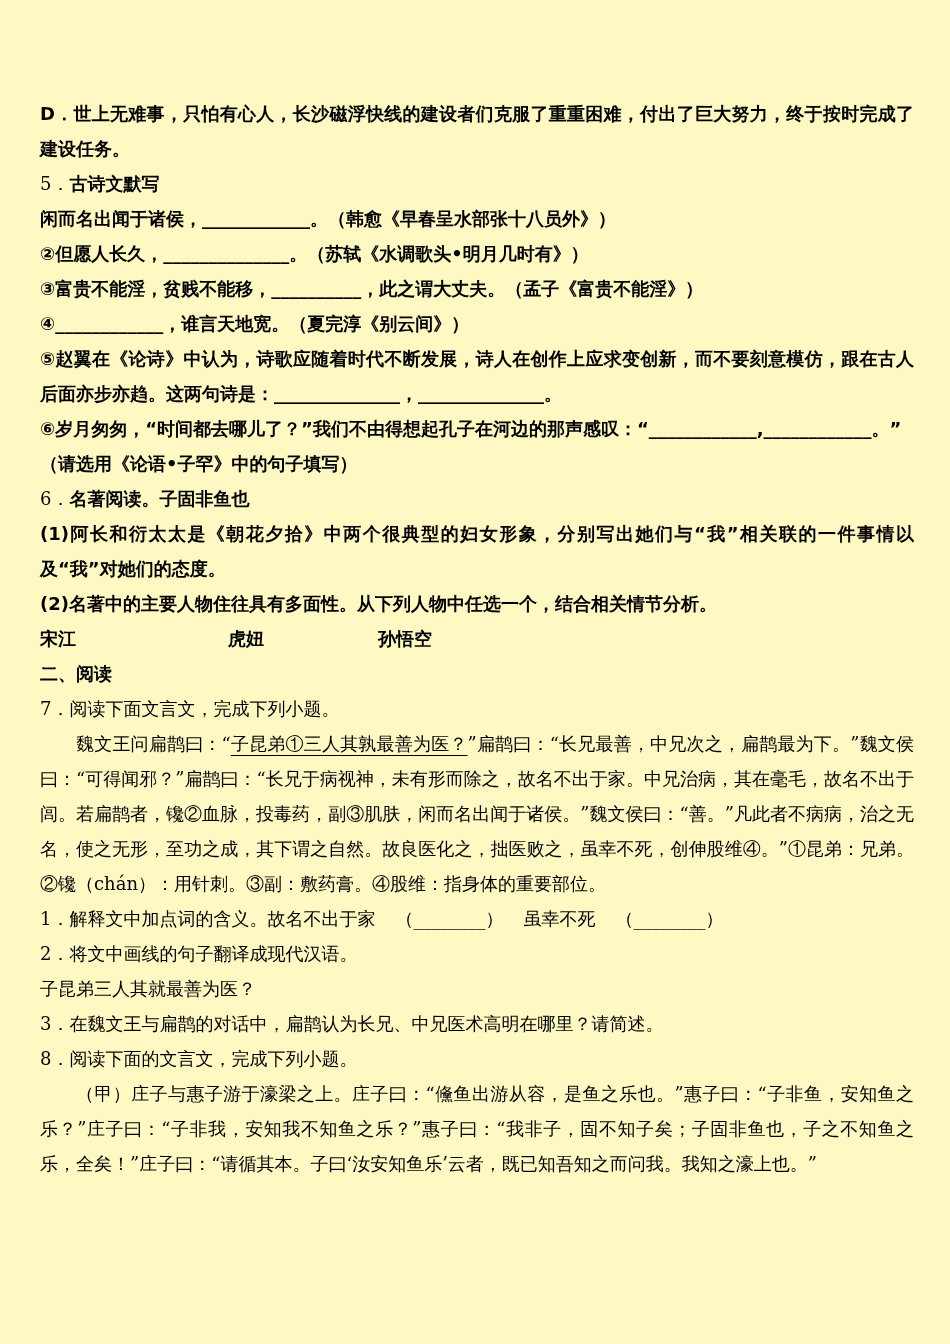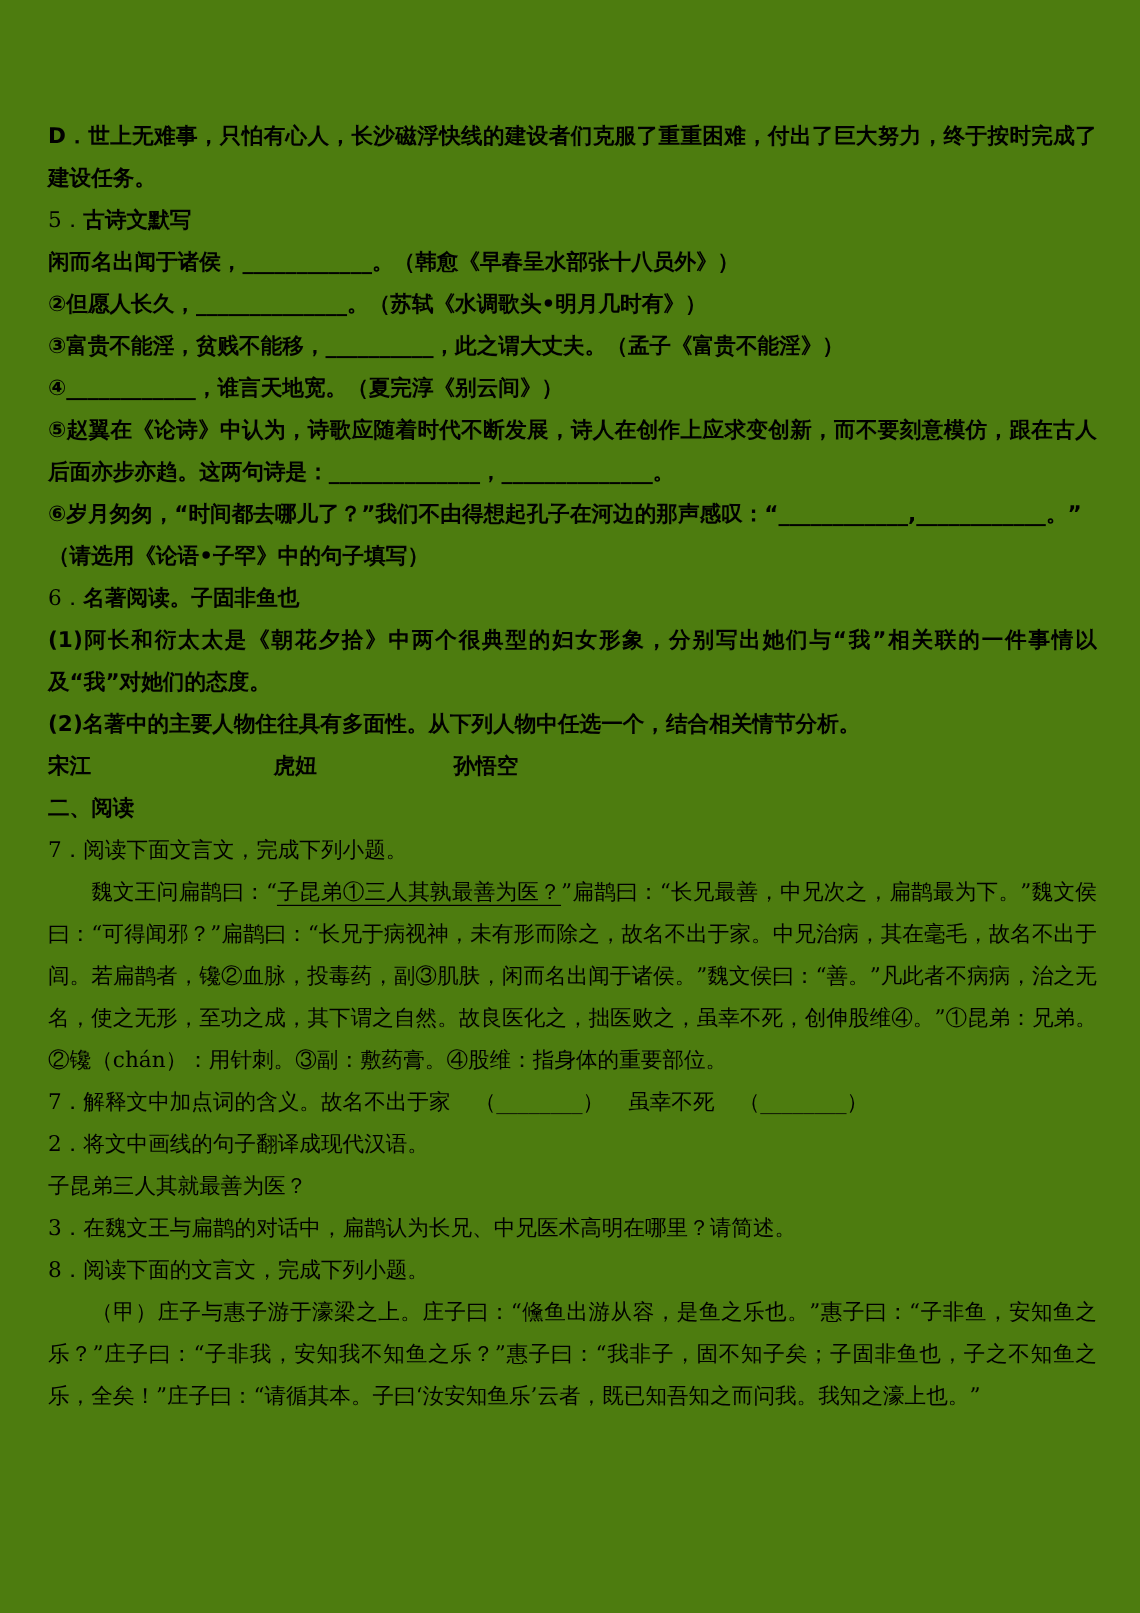--- a/index.html
+++ b/index.html
@@ -1,21 +1,21 @@
 <!DOCTYPE html>
 <html><head>
 <meta charset="utf-8">
 <style>
   html, body { margin: 0; padding: 0; background: #ffffff; }
   .page {
     position: relative;
     width: 950px;
     height: 1344px;
     margin: 0 auto;
-    background: #4d7c0f;
+    background: #fef9c3;
     color: #000000;
     box-sizing: border-box;
     padding: 96px 36px 0 40px;
     overflow: hidden;
     font-family: "DejaVu Sans", sans-serif;
     font-size: 18px;
     line-height: 35px;
   }
   .page p { margin: 0; padding: 0; text-align: justify; }
   
@@ -60,21 +60,21 @@
   <p class="bold-line">(2)名著中的主要人物住往具有多面性。从下列人物中任选一个，结合相关情节分析。</p>
 
   <p class="names"><span class="n1">宋江</span><span class="n2">虎妞</span><span class="n3">孙悟空</span></p>
 
   <p class="bold-line">二、阅读</p>
 
   <p class="q-line">7．阅读下面文言文，完成下列小题。</p>
 
   <p class="passage"><span>魏文王问扁鹊曰：“</span><span class="underlined">子昆弟①三人其孰最善为医？</span><span>”扁鹊曰：“长兄最善，中兄次之，扁鹊最为下。”魏文侯曰：“可得闻邪？”扁鹊曰：“长兄于病视神，未有形而除之，故名不出于家。中兄治病，其在毫毛，故名不出于闾。若扁鹊者，镵②血脉，投毒药，副③肌肤，闲而名出闻于诸侯。”魏文侯曰：“善。”凡此者不病病，治之无名，使之无形，至功之成，其下谓之自然。故良医化之，拙医败之，虽幸不死，创伸股维④。”①昆弟：兄弟。②镵（chán）：用针刺。③副：敷药膏。④股维：指身体的重要部位。</span></p>
 
-  <p class="q-line"><span>7．解释文中加点词的含义。</span><span class="kai">故名不出于家</span><span class="seg-gap">（________）</span><span class="kai seg-gap">虽幸不死</span><span class="seg-gap">（________）</span></p>
+  <p class="q-line"><span>1．解释文中加点词的含义。</span><span class="kai">故名不出于家</span><span class="seg-gap">（________）</span><span class="kai seg-gap">虽幸不死</span><span class="seg-gap">（________）</span></p>
 
   <p class="q-line">2．将文中画线的句子翻译成现代汉语。</p>
   <p class="q-line">子昆弟三人其就最善为医？</p>
   <p class="q-line">3．在魏文王与扁鹊的对话中，扁鹊认为长兄、中兄医术高明在哪里？请简述。</p>
 
   <p class="q-line">8．阅读下面的文言文，完成下列小题。</p>
 
   <p class="passage">（甲）庄子与惠子游于濠梁之上。庄子曰：“儵鱼出游从容，是鱼之乐也。”惠子曰：“子非鱼，安知鱼之乐？”庄子曰：“子非我，安知我不知鱼之乐？”惠子曰：“我非子，固不知子矣；子固非鱼也，子之不知鱼之乐，全矣！”庄子曰：“请循其本。子曰‘汝安知鱼乐’云者，既已知吾知之而问我。我知之濠上也。”</p>
 
 </main>

